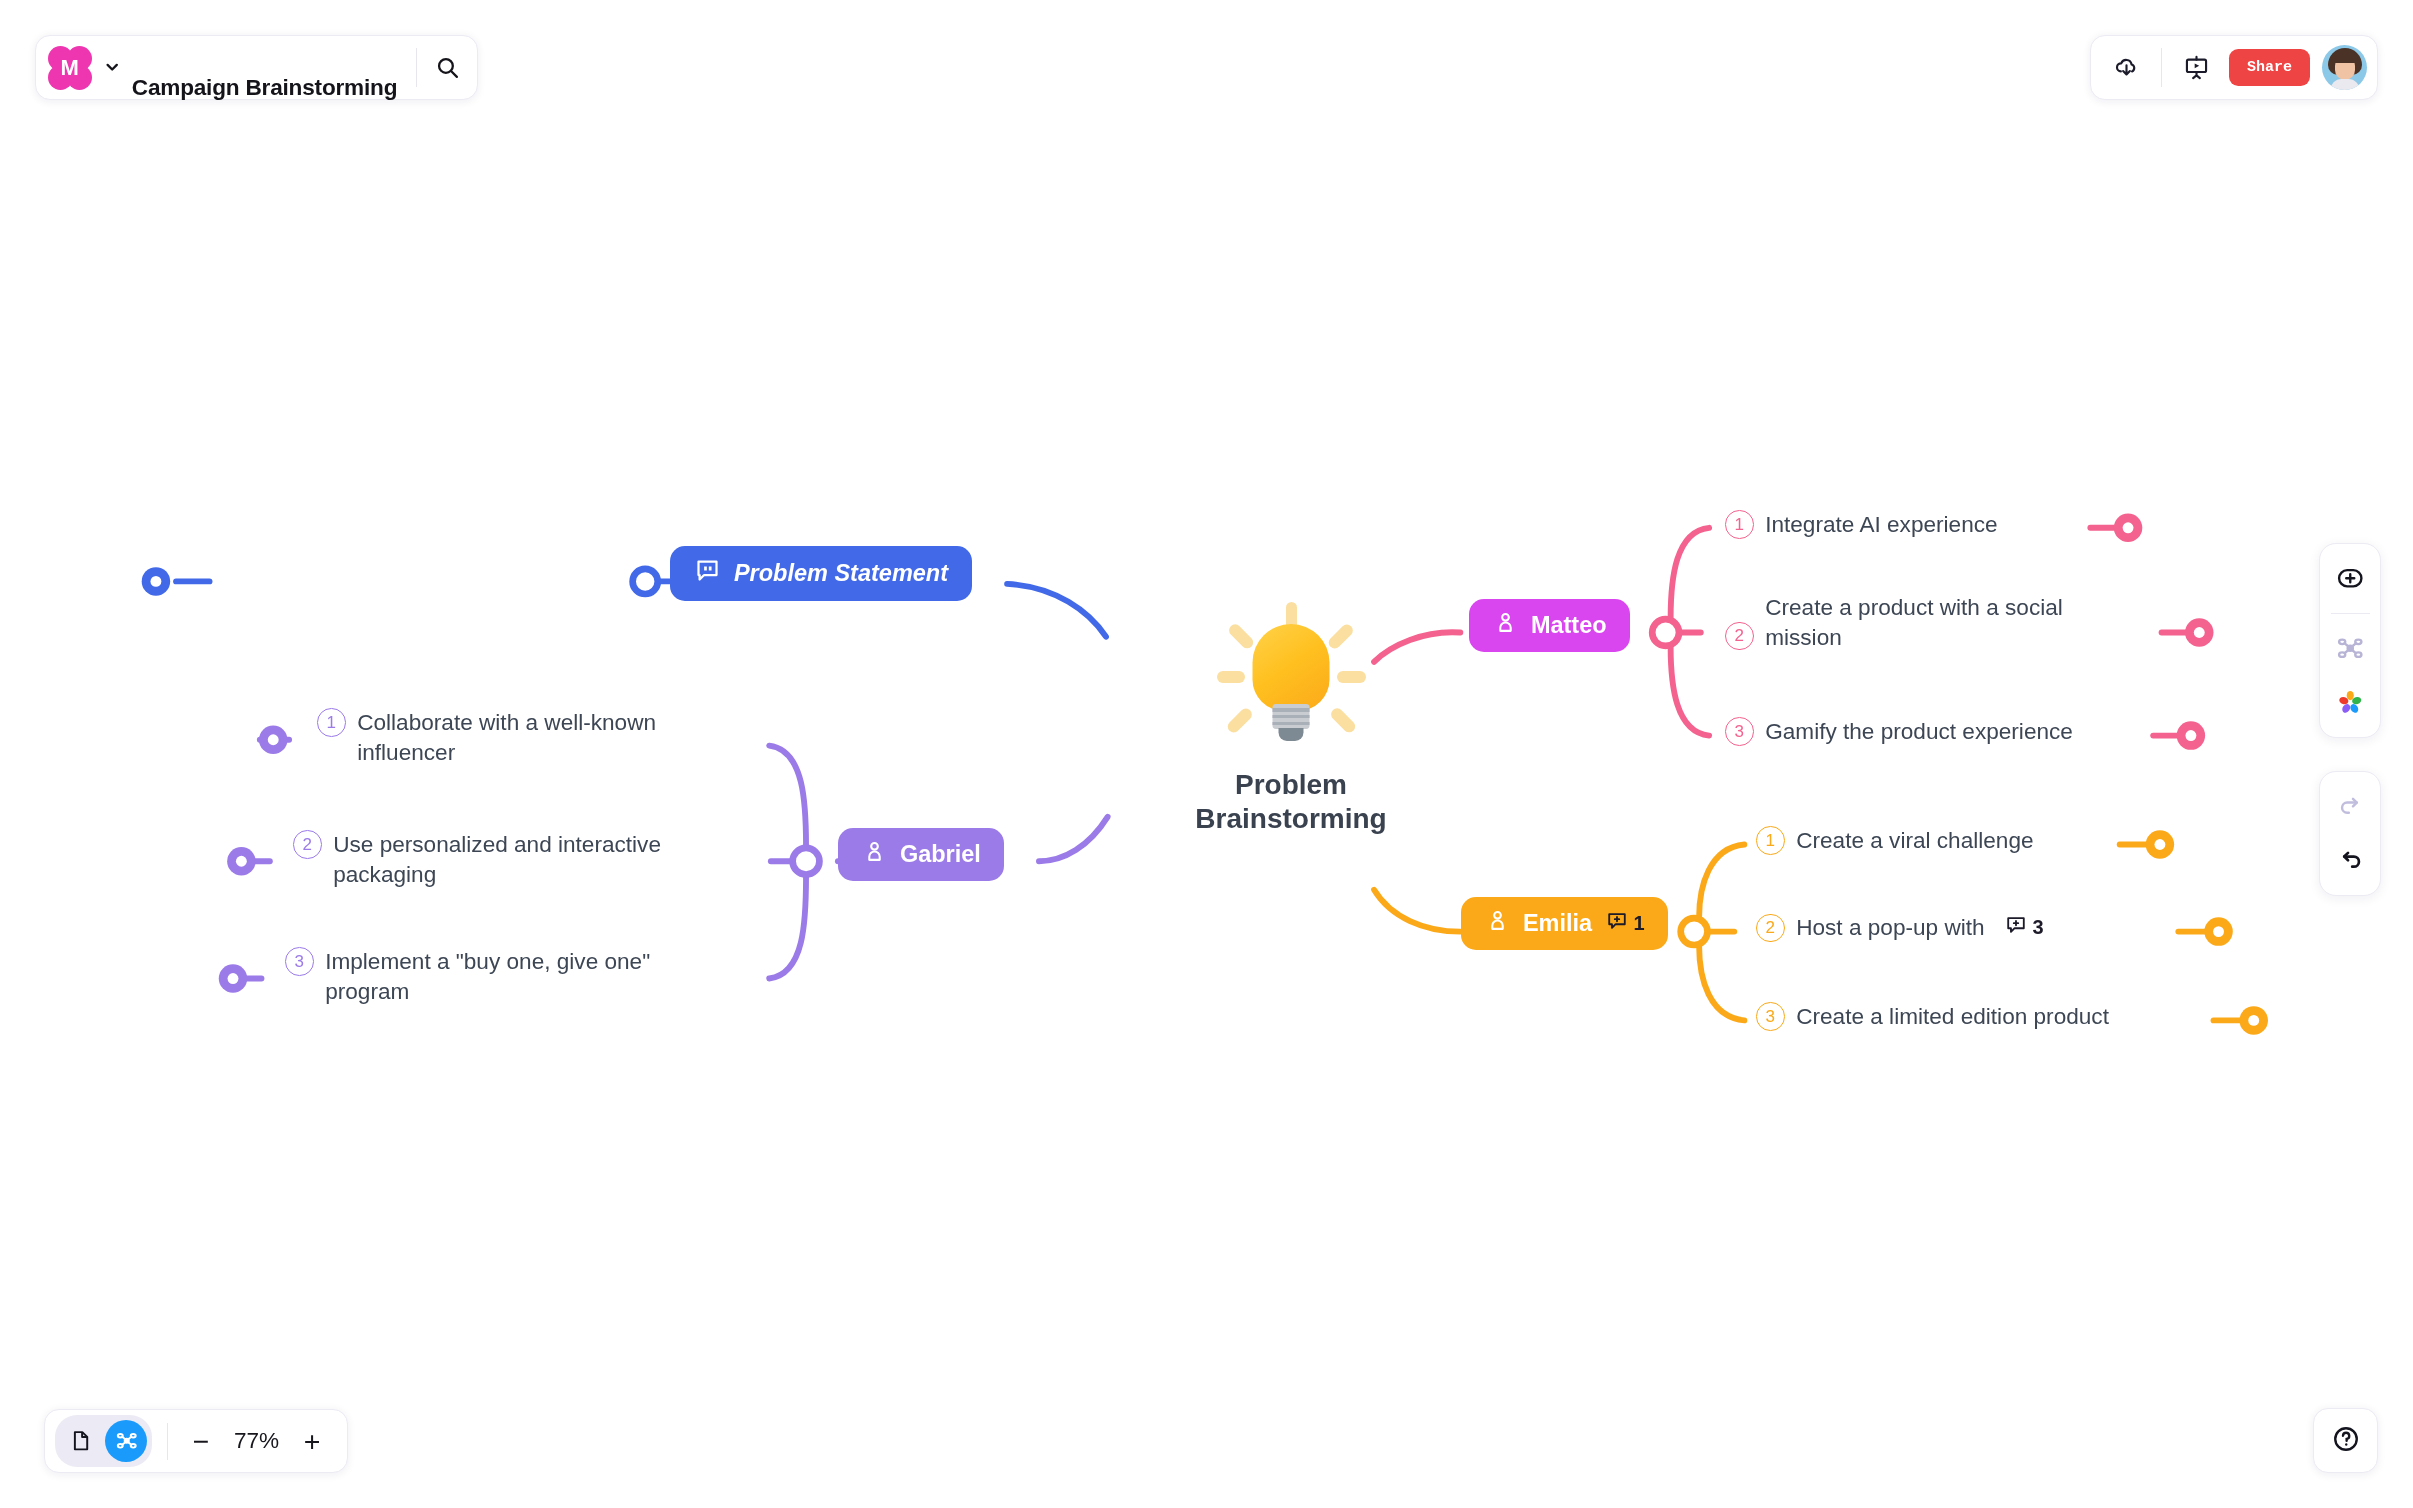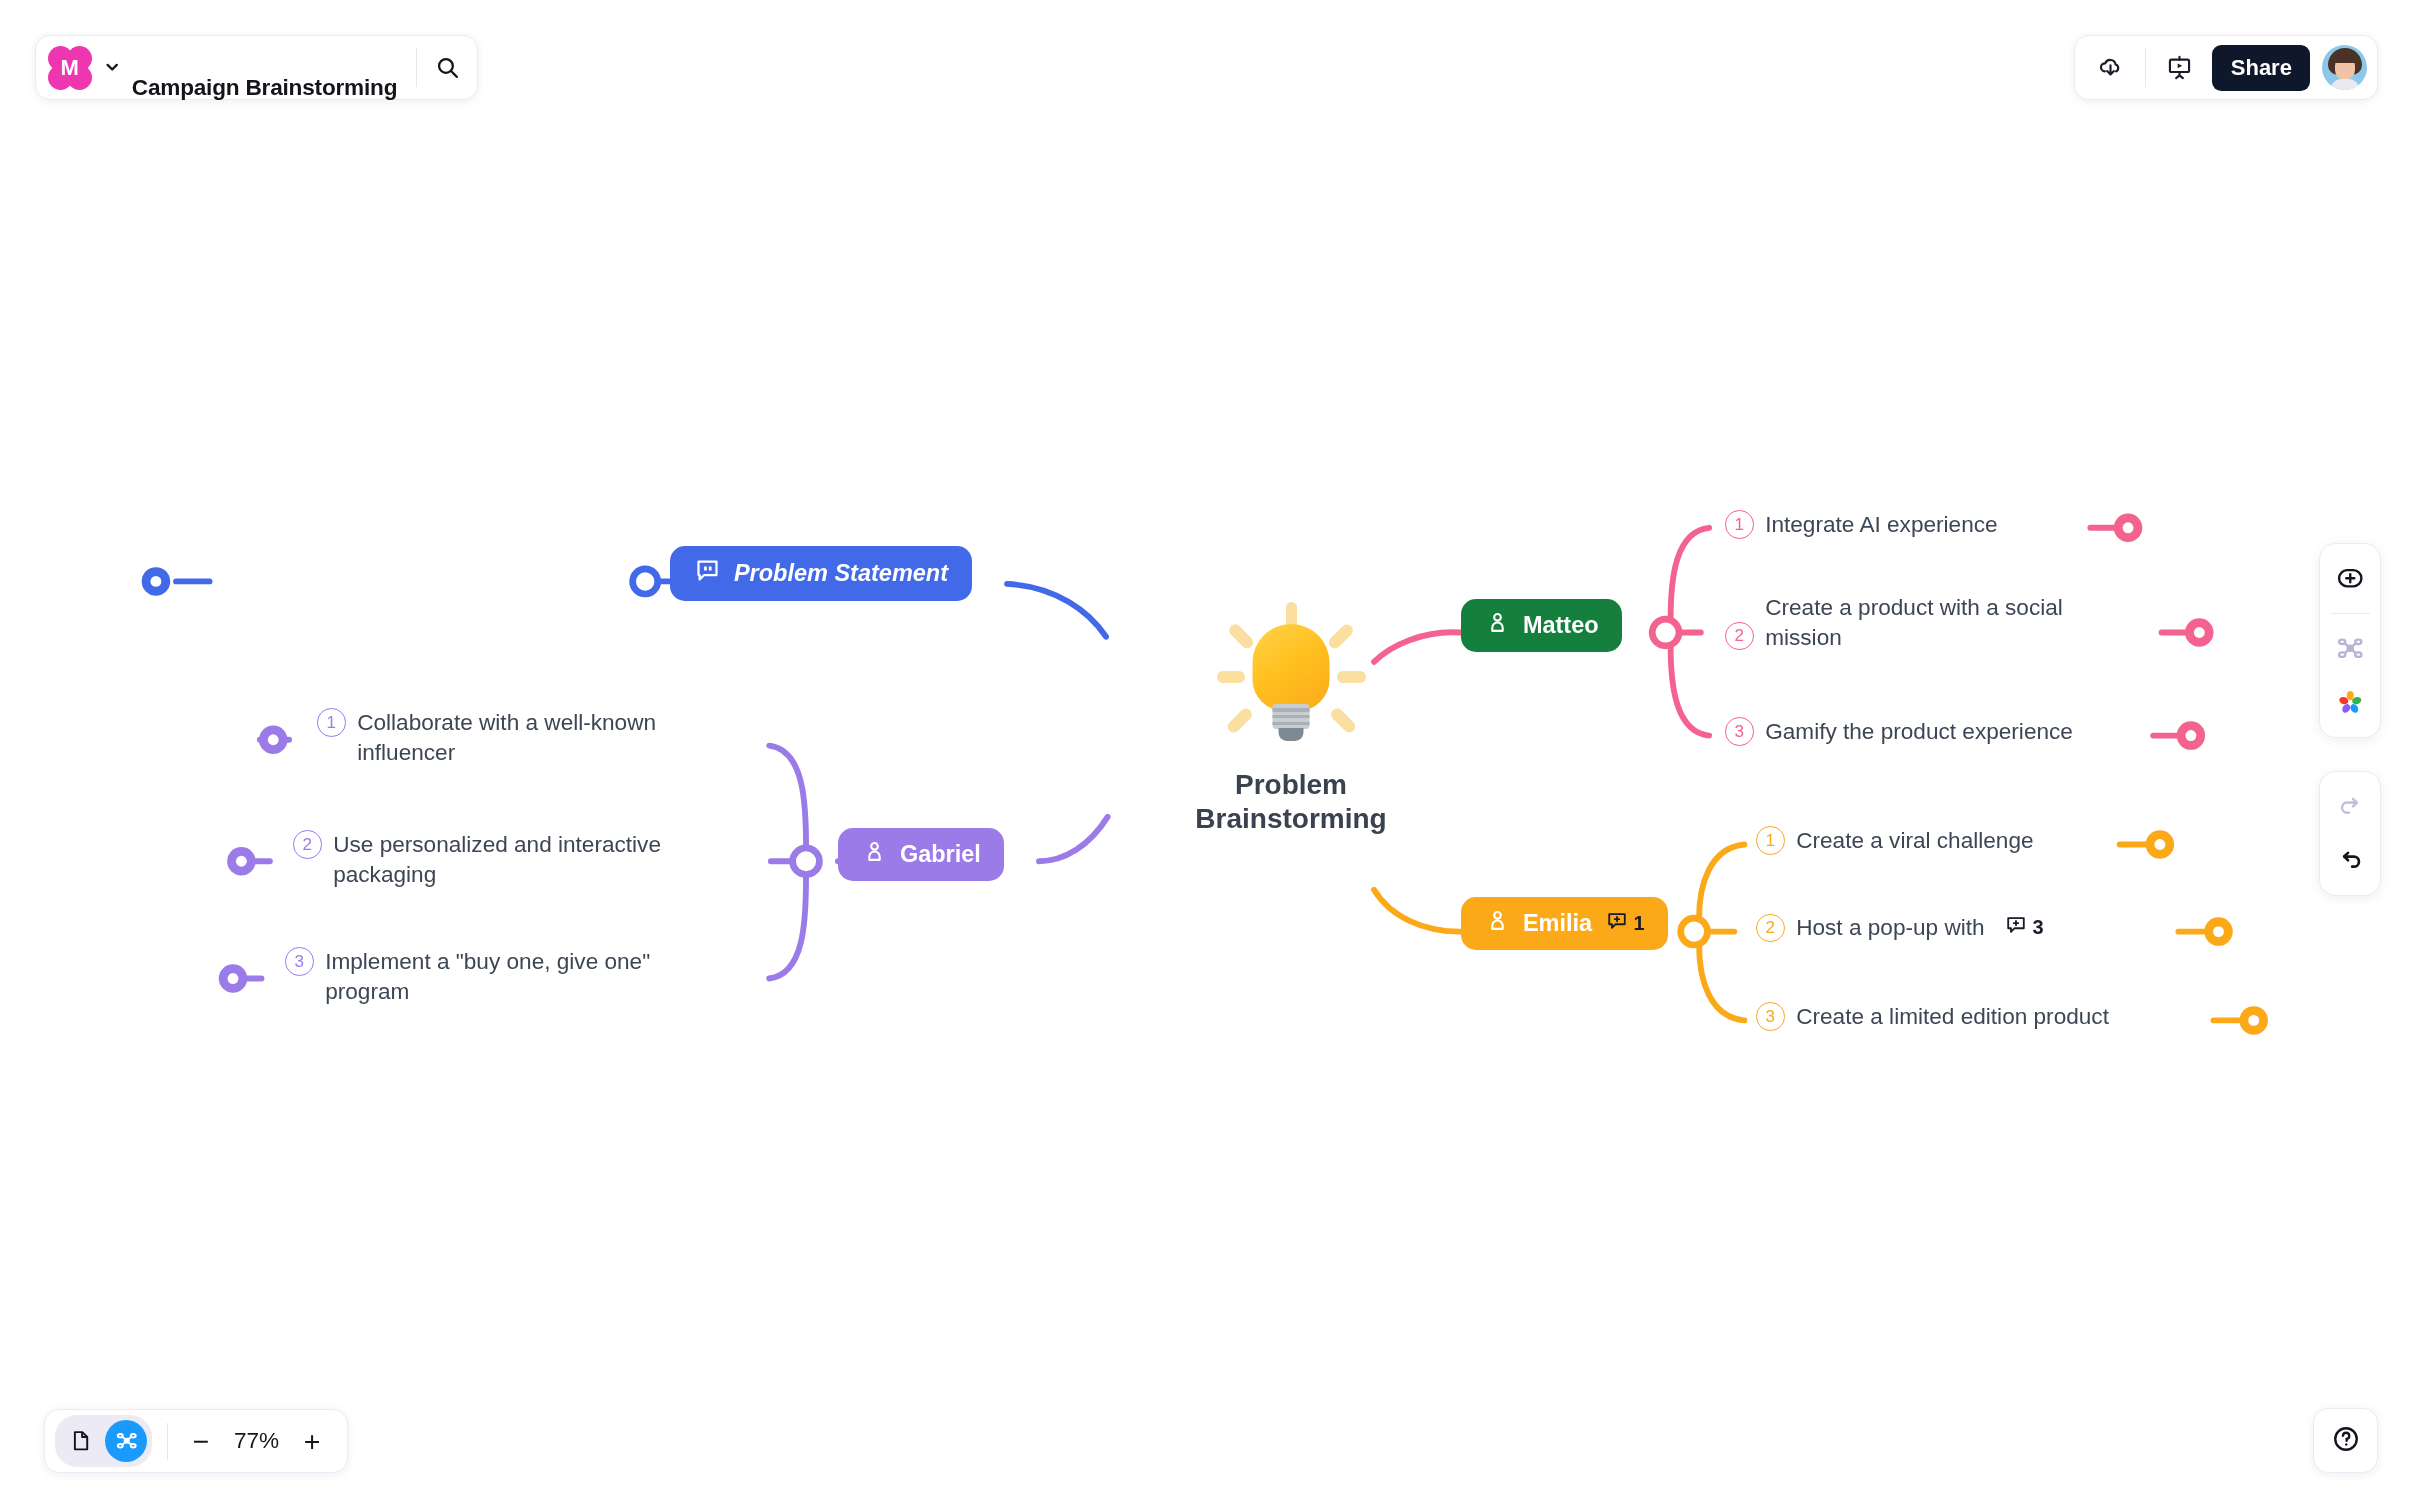--- a/index.html
+++ b/index.html
@@ -38,23 +38,23 @@
 
   
   .topbar-right {
     position:absolute; right:35px; top:35px; height:65px;
     display:flex; align-items:center; gap:5px;
     background:#fff; border:0.8px solid #eceaf3; border-radius:15px;
     box-shadow:0 1.7px 8.4px rgba(30,25,80,.07);
     padding:0 10px 0 13.4px;
   }
   .share-btn {
-    background:#0f172a; color:#fff; font-size:22px; font-weight:600;
+    background:#ef4444; color:#fff; font-size:15px; font-weight:600;
     border:none; border-radius:9.2px; padding:10px 18.4px; cursor:pointer;
-    font-family:Liberation Sans, sans-serif; margin:0 6.7px 0 5px;
+    font-family:Liberation Mono, monospace; margin:0 6.7px 0 5px;
   }
   .avatar {
     width:45px;height:45px;border-radius:50%; overflow:hidden; flex:none;
     background:#8CC8E8; position:relative; cursor:pointer;
   }
   .avatar .hair { position:absolute; left:5.9px; top:3.4px; width:34px;height:27px;
     background:#4a3326; border-radius:17px 17px 10px 10px; }
   .avatar .face { position:absolute; left:12.6px; top:11.7px; width:20px;height:23.5px;
     background:#f0c3a5; border-radius:10px 10px 11px 11px; }
   .avatar .fringe { position:absolute; left:9.2px; top:5.9px; width:27px;height:11.7px;
@@ -269,21 +269,21 @@
   <div class="node leaf" style="left:293px; top:830px; width:427px;">
     <span class="num-badge" style="color:#9B7BE8;">2</span>
     <span class="lbl text-node">Use personalized and interactive packaging</span>
   </div>
   <div class="node leaf" style="left:285px; top:947px; width:427px;">
     <span class="num-badge" style="color:#9B7BE8;">3</span>
     <span class="lbl text-node">Implement a "buy one, give one" program</span>
   </div>
 
   <div class="node" style="left:1461px; top:599px;">
-    <div class="pill" style="background:#15803d;">
+    <div class="pill" style="background:#d946ef;margin-left:8px;">
       <span>
         <svg width="25" height="25" viewBox="0 0 24 24" fill="none" stroke="#fff" stroke-width="2" stroke-linecap="round" stroke-linejoin="round">
           <circle cx="12" cy="7" r="3.2"></circle>
             <path d="M7 20v-3a5 5 0 0 1 10 0v3z"></path>
         </svg>
       </span>
       <span>Matteo</span>
     </div>
   </div>
 

